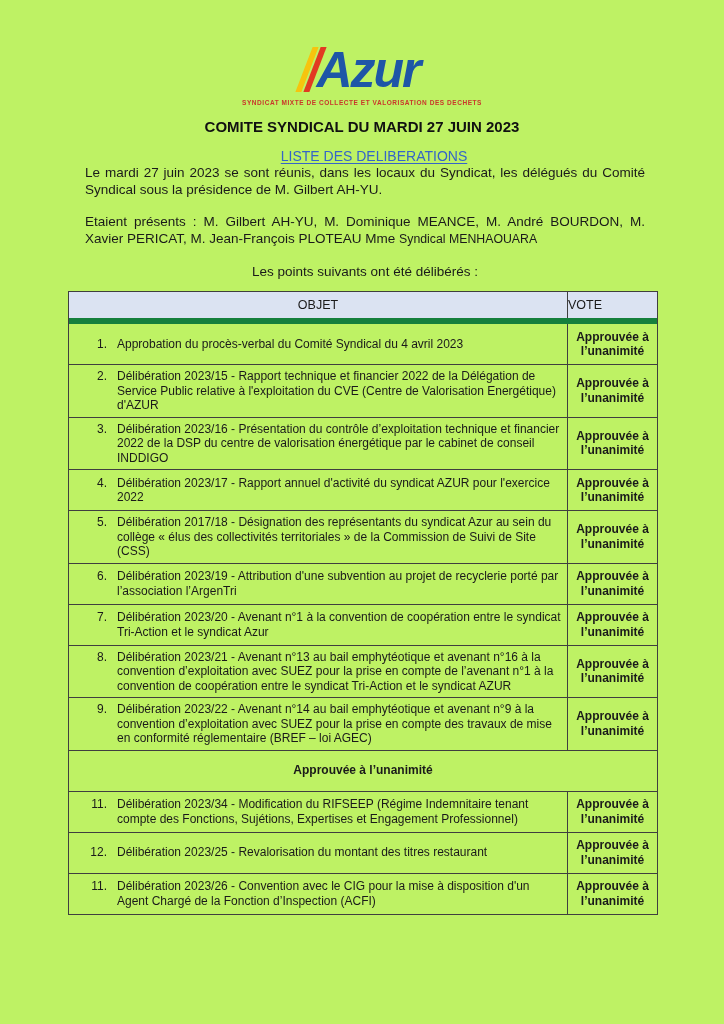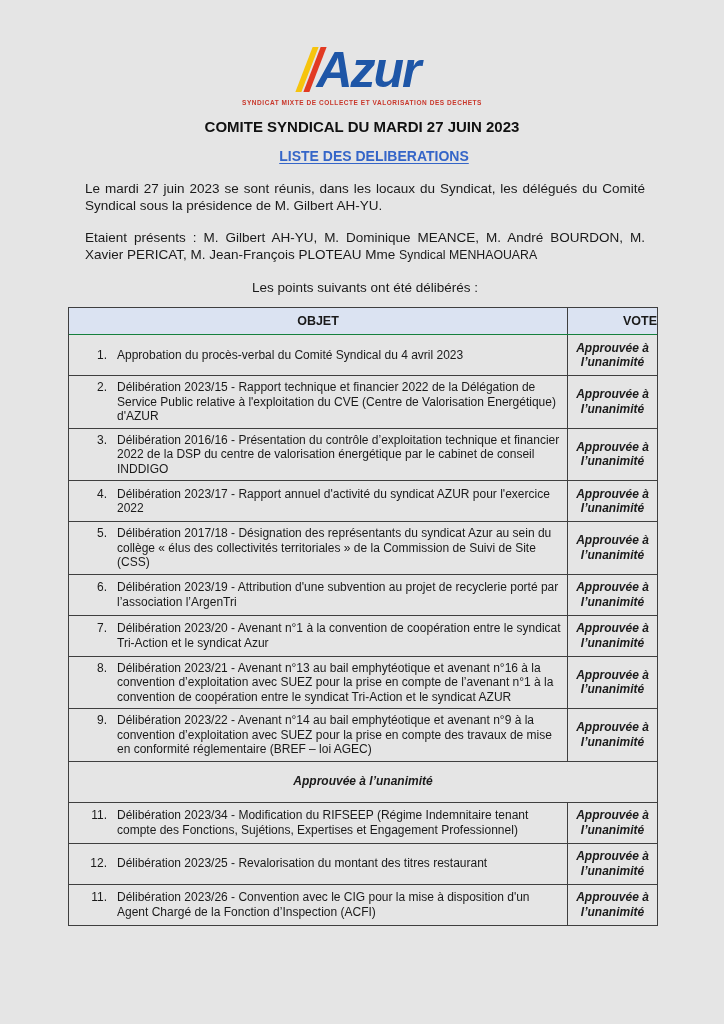--- a/index.html
+++ b/index.html
@@ -1,20 +1,20 @@
 <!DOCTYPE html>
 <html><head>
 <meta charset="utf-8">
 <style>
   html,body { margin:0; padding:0; background:#ffffff; }
   .page {
     position:relative;
     width:724px; height:1024px;
     margin:0 auto;
-    background:#e5e5e5;
+    background:#bef264;
     font-family:"Liberation Sans", sans-serif;
     color:#1a1a1a;
     overflow:hidden;
     box-sizing:border-box;
   }
 
   
   .logo-wrap { padding-top:40px; text-align:center; }
   .logo-mark { display:inline-flex; align-items:flex-end; height:54px; }
   .stripes {
@@ -35,54 +35,54 @@
     color:#c9372b;
   }
 
   
   .doc-title {
     margin-top:12px; text-align:center;
     font-size:15px; font-weight:bold; color:#111;
   }
   .doc-subtitle {
     margin-top:13px; text-align:center;
-    font-size:14px; font-weight:bold;
+    font-size:14px; font-weight:normal;
     color:#3465c8; text-decoration:underline;
     text-underline-offset:2px;
     padding-left:24px;
   }
 
   
   .intro {
-    margin:16px 79px 0 85px;
+    margin:0 79px 0 85px;
     font-size:13.5px; line-height:17px;
   }
   .intro p { margin:0 0 15px 0; text-align:justify; }
   .intro p.no-justify { text-align:center; margin-bottom:0; }
   .p2-name { font-size:12.3px; }
 
   
   .delib-table {
     margin:11px 0 0 68px;
     width:590px;
     border:1px solid #3f3f3f;
     box-sizing:border-box;
   }
   .thead {
     display:flex;
     background:#dbe3f2;
-    border-bottom:1px solid #15803d;
-    font-size:12.5px; font-weight:bold;
+    border-bottom:6px solid #15803d;
+    font-size:12.5px; font-weight:normal;
   }
   .th-objet {
     width:499px; box-sizing:border-box;
     border-right:1px solid #3f3f3f;
     text-align:center; padding:6px 0;
   }
-  .th-vote { flex:1; text-align:right; padding:6px 0; }
+  .th-vote { flex:1; text-align:left; padding:6px 0; }
 
   .trow {
     display:flex;
     border-bottom:1px solid #3f3f3f;
     min-height:40px;
   }
   .trow:last-child { border-bottom:none; }
   .td-objet {
     width:499px; box-sizing:border-box;
     border-right:1px solid #3f3f3f;
@@ -91,21 +91,21 @@
     font-size:12px; line-height:14.5px;
   }
   .objet-inner { display:flex; align-items:flex-start; }
   .num { flex:none; width:22px; text-align:right; margin-right:10px; }
   .txt { flex:1; }
   .td-vote {
     flex:1; box-sizing:border-box;
     display:flex; align-items:center; justify-content:center;
     text-align:center;
     padding:3px 4px;
-    font-size:12px; line-height:14.5px; font-weight:bold;font-style:italic;
+    font-size:12px; line-height:14.5px; font-weight:bold;
   }
 </style>
 </head>
 <body>
 
 <div class="page">
 
   <div class="logo-wrap">
     <div class="logo-mark">
       <span class="stripes">
@@ -147,21 +147,21 @@
             <span class="num">2.</span>
             <span class="txt">Délibération 2023/15 - Rapport technique et financier 2022 de la Délégation de Service Public relative à l'exploitation du CVE (Centre de Valorisation Energétique) d'AZUR</span>
           </div>
         </div>
       <div class="td-vote">Approuvée à l’unanimité</div>
     </div>
     <div class="trow">
       <div class="td-objet">
           <div class="objet-inner">
             <span class="num">3.</span>
-            <span class="txt">Délibération 2016/16 - Présentation du contrôle d’exploitation technique et financier 2022 de la DSP du centre de valorisation énergétique par le cabinet de conseil INDDIGO</span>
+            <span class="txt">Délibération 2023/16 - Présentation du contrôle d’exploitation technique et financier 2022 de la DSP du centre de valorisation énergétique par le cabinet de conseil INDDIGO</span>
           </div>
         </div>
       <div class="td-vote">Approuvée à l’unanimité</div>
     </div>
     <div class="trow">
       <div class="td-objet">
           <div class="objet-inner">
             <span class="num">4.</span>
             <span class="txt">Délibération 2023/17 - Rapport annuel d'activité du syndicat AZUR pour l'exercice 2022</span>
           </div>

